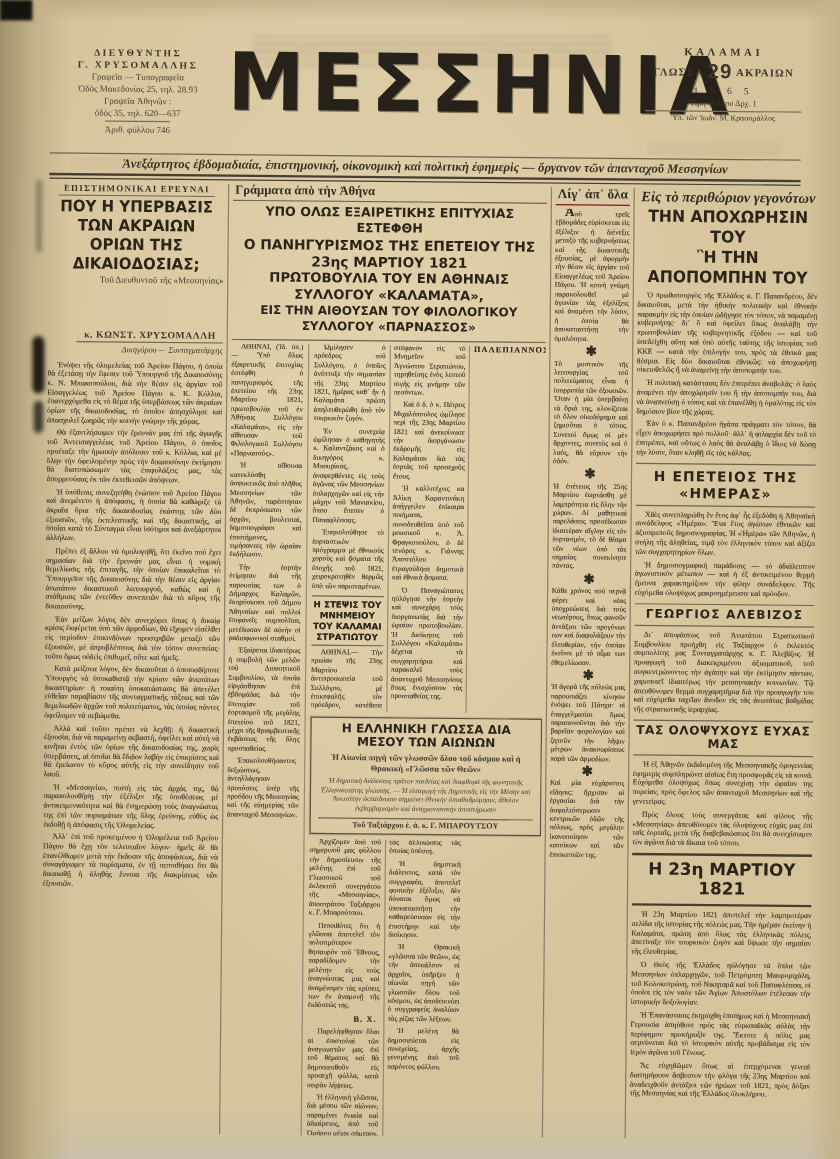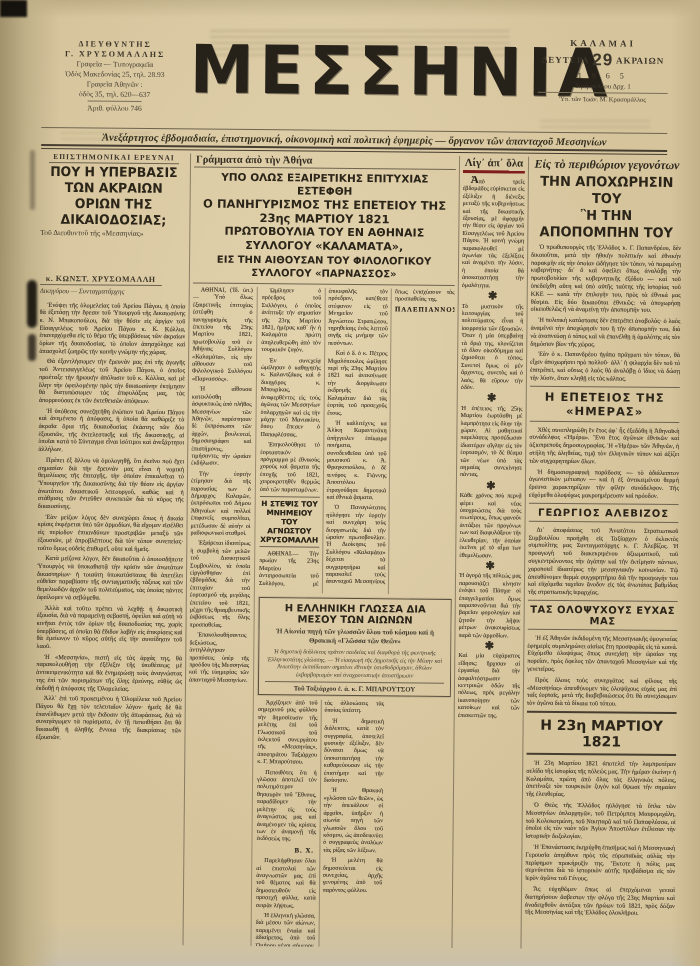--- a/index.html
+++ b/index.html
@@ -66,21 +66,21 @@
   .vr{width:0;border-left:1px solid rgba(96,85,64,.65);margin:0 3px;}
   p.para{margin:0 0 3px;text-indent:8px;text-align:justify;}
   .bodytxt{color:#4a4131;text-shadow:0 0 .5px rgba(74,65,49,.7);}
 
   
   .col-left{width:146px;flex:none;overflow:hidden;}
   .kicker-small{font-weight:bold;font-size:7.5px;text-align:center;letter-spacing:1px;color:#3a332a;}
   .kicker-small span{border-bottom:1px solid #6e6450;padding:0 4px 1px;}
   .hl-left{font-family:"DejaVu Sans",sans-serif;font-weight:900;font-size:12.5px;line-height:15px;
     text-align:center;margin:4px 0 3px;color:#2b2519;transform:scaleY(1.06);}
-  .byline{ text-align:left;font-size:7.5px;line-height:9.5px;color:#3e3729;}
+  .byline{ text-align:right;font-size:7.5px;line-height:9.5px;color:#3e3729;}
   .byline .b2{font-weight:bold;font-size:8px;letter-spacing:.5px;border-bottom:1px solid #6e6450;display:inline-block;padding:0 6px 1px;margin-top:36px;}
   .byline .b3{font-size:7px;font-style:italic;margin-top:2px;}
   .col-left .bodytxt{font-size:6.4px;line-height:7.7px;margin-top:4px;height:652px;overflow:hidden;}
 
   
   .col-center{width:262px;flex:none;overflow:hidden;}
   .kicker-center{font-weight:bold;font-size:10.5px;color:#332d22;border-bottom:1px solid #6e6450;
     padding:0 0 2px 2px;}
   .hl-center{text-align:center;font-family:"DejaVu Sans",sans-serif;font-weight:900;color:#2b2519;
     border-bottom:1px solid #6e6450;padding:3px 0 4px;}
@@ -103,21 +103,21 @@
   .feature-box{border:1px solid #584e3c;margin-top:4px;padding:4px 6px 3px;text-align:center;
     box-shadow:0 0 0 1px rgba(88,78,60,.15);}
   .feature-box .fb-title{font-family:"DejaVu Sans",sans-serif;font-weight:900;font-size:10px;color:#2b2519;}
   .feature-box .fb-sub{font-weight:bold;font-size:7px;line-height:9px;margin-top:3px;}
   .feature-box .fb-deck{font-style:italic;font-size:6px;line-height:7.5px;margin-top:3px;color:#453d2f;}
   .feature-box .fb-byline{font-weight:bold;font-size:6.8px;margin-top:3px;border-top:1px solid #6e6450;padding-top:2px;}
 
   
   .col-liga{width:62px;flex:none;overflow:hidden;}
   .liga-head{font-weight:bold;font-size:11px;text-align:center;color:#2f2a1f;
-    border-bottom:3px solid #7f1d1d;padding-bottom:2px;margin-bottom:3px;white-space:nowrap;}
+    border-bottom:1px solid #7f1d1d;padding-bottom:2px;margin-bottom:3px;white-space:nowrap;}
   .col-liga .bodytxt{font-size:6.1px;line-height:7.4px;height:760px;overflow:hidden;}
   .col-liga p.para+p.para::before{content:"✱";display:block;text-align:center;text-indent:0;
     font-size:6px;color:#4a4131;margin:1px 0;}
   .col-liga p.para::first-letter{font-size:11px;font-weight:bold;color:#332d22;}
 
   
   .col-right{width:150px;flex:none;overflow:hidden;}
   .kicker-right{font-weight:bold;font-style:italic;font-size:12px;text-align:center;color:#2f2a1f;white-space:nowrap;}
   .hl-right{font-family:"DejaVu Sans",sans-serif;font-weight:900;font-size:13px;line-height:16px;
     text-align:center;color:#2b2519;margin:3px 0 4px;transform:scaleY(1.05);}
@@ -152,21 +152,21 @@
       <div>Γραφεῖα Ἀθηνῶν :</div>
       <div>ὁδὸς 35, τηλ. 620—637</div>
       <div class="ln6">Ἀριθ. φύλλου 746</div>
     </div>
     <div class="mast-title">
       <h1>ΜΕΣΣΗΝΙΑ</h1>
     </div>
     <div class="mast-right">
       <div class="city">ΚΑΛΑΜΑΙ</div>
       <div class="dateline">
-        <span>ΔΕΥΤΕΡΑ</span>
+        <span>ΓΛΩΣΣΑ</span>
         <span class="num">29</span>
         <span>ΑΚΡΑΙΩΝ</span>
       </div>
       <div class="year">1 9 6 5</div>
       <div class="price">Τιμὴ φύλλου Δρχ. 1</div>
       <div class="pub">Ὑπ. τῶν Ἰωάν. Μ. Κρασομάλλος</div>
     </div>
   </header>
 
   <div class="subtitle-bar">Ἀνεξάρτητος ἑβδομαδιαία, ἐπιστημονική, οἰκονομικὴ καὶ πολιτικὴ ἐφημερὶς — ὄργανον τῶν ἁπανταχοῦ Μεσσηνίων</div>
@@ -213,21 +213,21 @@
             <p class="para">Ἐξαίρεται ἰδιαιτέρως ἡ συμβολὴ τῶν μελῶν τοῦ Διοικητικοῦ Συμβουλίου, τὰ ὁποῖα εἰργάσθησαν ἐπὶ ἑβδομάδας διὰ τὴν ἐπιτυχίαν τοῦ ἑορτασμοῦ τῆς μεγάλης ἐπετείου τοῦ 1821, μέχρι τῆς θριαμβευτικῆς ἐκβάσεως τῆς ὅλης προσπαθείας.</p>
             <p class="para">Ἐπακολουθήσαντος δεξιώσεως, ἀντηλλάγησαν προπόσεις ὑπὲρ τῆς προόδου τῆς Μεσσηνίας καὶ τῆς εὐημερίας τῶν ἁπανταχοῦ Μεσσηνίων.</p>
           </div>
         <div class="c-rest">
           <div class="multicol mc-top bodytxt">
             <div>
                 <p class="para">Ὡμίλησεν ὁ πρόεδρος τοῦ Συλλόγου, ὁ ὁποῖος ἀνέπτυξε τὴν σημασίαν τῆς 23ης Μαρτίου 1821, ἡμέρας καθ᾽ ἣν ἡ Καλαμάτα πρώτη ἀπηλευθερώθη ἀπὸ τὸν τουρκικὸν ζυγόν.</p>
                 <p class="para">Ἐν συνεχείᾳ ὡμίλησαν ὁ καθηγητὴς κ. Καλαντζάκος καὶ ὁ δικηγόρος κ. Μπουρίκας, ἀναφερθέντες εἰς τοὺς ἀγῶνας τῶν Μεσσηνίων ὁπλαρχηγῶν καὶ εἰς τὴν μάχην τοῦ Μανιακίου, ὅπου ἔπεσεν ὁ Παπαφλέσσας.</p>
                 <p class="para">Ἐπηκολούθησε τὸ ἑορταστικὸν πρόγραμμα μὲ ἐθνικοὺς χοροὺς καὶ ᾄσματα τῆς ἐποχῆς τοῦ 1821, χειροκροτηθὲν θερμῶς ὑπὸ τῶν παρισταμένων.</p>
               </div>
-            <div class="flow-subhead">Η ΣΤΕΨΙΣ ΤΟΥ ΜΝΗΜΕΙΟΥ ΤΟΥ ΑΓΝΩΣΤΟΥ ΧΡΥΣΟΜΑΛΛΗ</div>
+            <div class="flow-subhead">Η ΣΤΕΨΙΣ ΤΟΥ ΜΝΗΜΕΙΟΥ ΤΟΥ ΚΑΛΑΜΑΙ ΣΤΡΑΤΙΩΤΟΥ</div>
             <div>
                 <p class="para">ΑΘΗΝΑΙ.— Τὴν πρωίαν τῆς 23ης Μαρτίου ἀντιπροσωπεία τοῦ Συλλόγου, μὲ ἐπικεφαλῆς τὸν πρόεδρον, κατέθεσε στέφανον εἰς τὸ Μνημεῖον τοῦ Ἀγνώστου Στρατιώτου, τηρηθείσης ἑνὸς λεπτοῦ σιγῆς εἰς μνήμην τῶν πεσόντων.</p>
                 <p class="para">Καὶ ὁ δ. ὁ κ. Πέτρος Μιχαλόπουλος ὡμίλησε περὶ τῆς 23ης Μαρτίου 1821 καὶ ἀνεκοίνωσε τὴν διοργάνωσιν ἐκδρομῆς εἰς Καλαμάταν διὰ τὰς ἑορτὰς τοῦ προσεχοῦς ἔτους.</p>
                 <p class="para">Ἡ καλλιτέχνις κα Ἀλίκη Καραντινάκη ἀπήγγειλεν ἐπίκαιρα ποιήματα, συνοδευθεῖσα ὑπὸ τοῦ μουσικοῦ κ. Ἀ. Φραγκοπούλου, ὁ δὲ τενόρος κ. Γιάννης Ἀποστόλου ἐτραγούδησε δημοτικὰ καὶ ἐθνικὰ ᾄσματα.</p>
                 <p class="para">Ὁ Παναγιώτατος ηὐλόγησε τὴν ἑορτὴν καὶ συνεχάρη τοὺς διοργανωτὰς διὰ τὴν ὡραίαν πρωτοβουλίαν. Ἡ Διοίκησις τοῦ Συλλόγου «Καλαμάτα» δέχεται τὰ συγχαρητήρια καὶ παρακαλεῖ τοὺς ἁπανταχοῦ Μεσσηνίους ὅπως ἐνισχύσουν τὰς προσπαθείας της.</p>
               </div>
             <div class="sig">ΠΑΛΕΠΙΑΝΝΟΣ</div>
           </div>
           <div class="feature-box">
             <div class="fb-title">Η ΕΛΛΗΝΙΚΗ ΓΛΩΣΣΑ ΔΙΑ ΜΕΣΟΥ ΤΩΝ ΑΙΩΝΩΝ</div>

